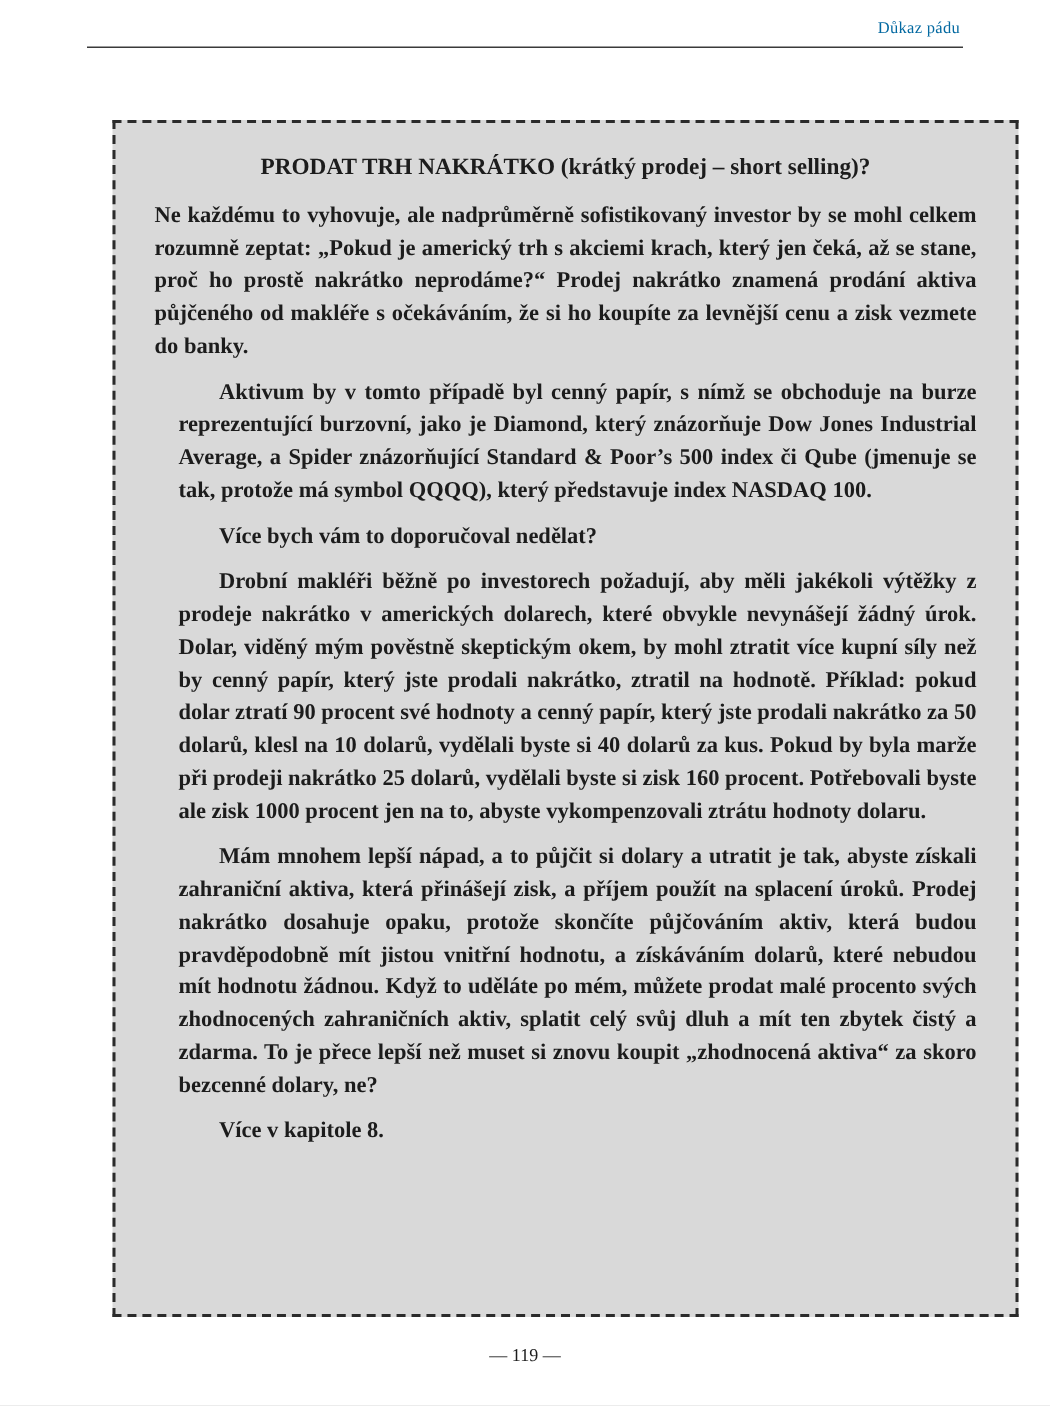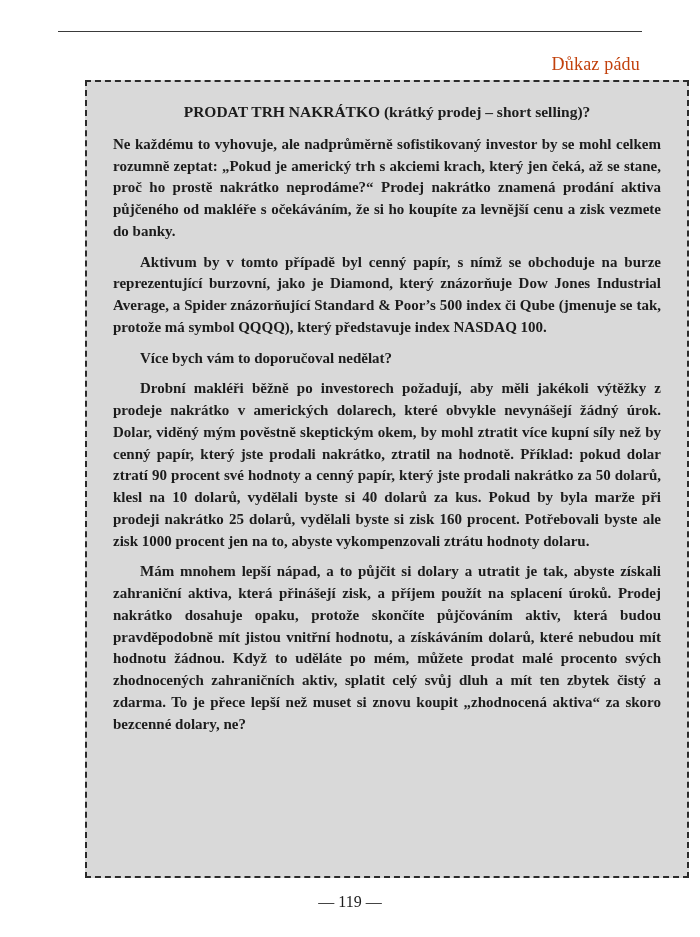--- a/index.html
+++ b/index.html
@@ -10,36 +10,35 @@
     background: #ffffff;
     font-family: "Liberation Serif", "DejaVu Serif", serif;
     color: #1c1c1c;
     position: relative;
     overflow: hidden;
   }
   .running-head {
     position: absolute;
     top: 13px;
     right: 60px;
-    font-size: 18px;
+    font-size: 11px;
     letter-spacing: 0.2px;
-    color: #c2410c;
-    margin-top: 41px;
+    color: #0369a1;
   }
   .head-rule {
     position: absolute;
     top: 31px;
     left: 58px;
     width: 584px;
     border-top: 1px solid #3a3a3a;
     height: 0;
   }
   .callout-box {
     position: absolute;
-    left: 85px;
+    left: 75px;
     top: 80px;
     width: 604px;
     height: 798px;
     background: #d9d9d9;
     border: 2px dashed #2b2b2b;
     padding: 16px 26px 10px 26px;
   }
   .box-title {
     text-align: center;
     font-weight: bold;
@@ -48,29 +47,29 @@
     line-height: 1.35;
   }
   .callout-box p {
     margin: 0 0 9px 0;
     font-size: 15px;
     line-height: 1.45;
     text-align: justify;
     color: #1c1c1c;
     font-weight: bold;
   }
-  .callout-box p.indent { text-indent: 27px; }
+  .callout-box p.indent { text-indent: 27px; margin-left: 16px; }
   .callout-box p.last { margin-bottom: 0; }
   .page-number {
     position: absolute;
     bottom: 26px;
     left: 0;
     width: 700px;
     text-align: center;
-    font-size: 16px;
+    font-size: 12px;
     color: #1c1c1c;
   }
 </style>
 </head>
 <body>
 
 <div class="page">
 
   <div class="running-head">Důkaz pádu</div>
 
@@ -82,17 +81,18 @@
     <p>Ne každému to vyhovuje, ale nadprůměrně sofistikovaný investor by se mohl celkem rozumně zeptat: „Pokud je americký trh s akciemi krach, který jen čeká, až se stane, proč ho prostě nakrátko neprodáme?“ Prodej nakrátko znamená prodání aktiva půjčeného od makléře s očekáváním, že si ho koupíte za levnější cenu a zisk vezmete do banky.</p>
 
     <p class="indent">Aktivum by v tomto případě byl cenný papír, s nímž se obchoduje na burze reprezentující burzovní, jako je Diamond, který znázorňuje Dow Jones Industrial Average, a Spider znázorňující Standard &amp; Poor’s 500 index či Qube (jmenuje se tak, protože má symbol QQQQ), který představuje index NASDAQ 100.</p>
 
     <p class="indent">Více bych vám to doporučoval nedělat?</p>
 
     <p class="indent">Drobní makléři běžně po investorech požadují, aby měli jakékoli výtěžky z prodeje nakrátko v amerických dolarech, které obvykle nevynášejí žádný úrok. Dolar, viděný mým pověstně skeptickým okem, by mohl ztratit více kupní síly než by cenný papír, který jste prodali nakrátko, ztratil na hodnotě. Příklad: pokud dolar ztratí 90 procent své hodnoty a cenný papír, který jste prodali nakrátko za 50 dolarů, klesl na 10 dolarů, vydělali byste si 40 dolarů za kus. Pokud by byla marže při prodeji nakrátko 25 dolarů, vydělali byste si zisk 160 procent. Potřebovali byste ale zisk 1000 procent jen na to, abyste vykompenzovali ztrátu hodnoty dolaru.</p>
 
     <p class="indent">Mám mnohem lepší nápad, a to půjčit si dolary a utratit je tak, abyste získali zahraniční aktiva, která přinášejí zisk, a příjem použít na splacení úroků. Prodej nakrátko dosahuje opaku, protože skončíte půjčováním aktiv, která budou pravděpodobně mít jistou vnitřní hodnotu, a získáváním dolarů, které nebudou mít hodnotu žádnou. Když to uděláte po mém, můžete prodat malé procento svých zhodnocených zahraničních aktiv, splatit celý svůj dluh a mít ten zbytek čistý a zdarma. To je přece lepší než muset si znovu koupit „zhodnocená aktiva“ za skoro bezcenné dolary, ne?</p>
 
+    <p class="indent last">Více v kapitole 8.</p>
   </div>
 
   <div class="page-number">— 119 —</div>
 
 </div>
 
 </body></html>

